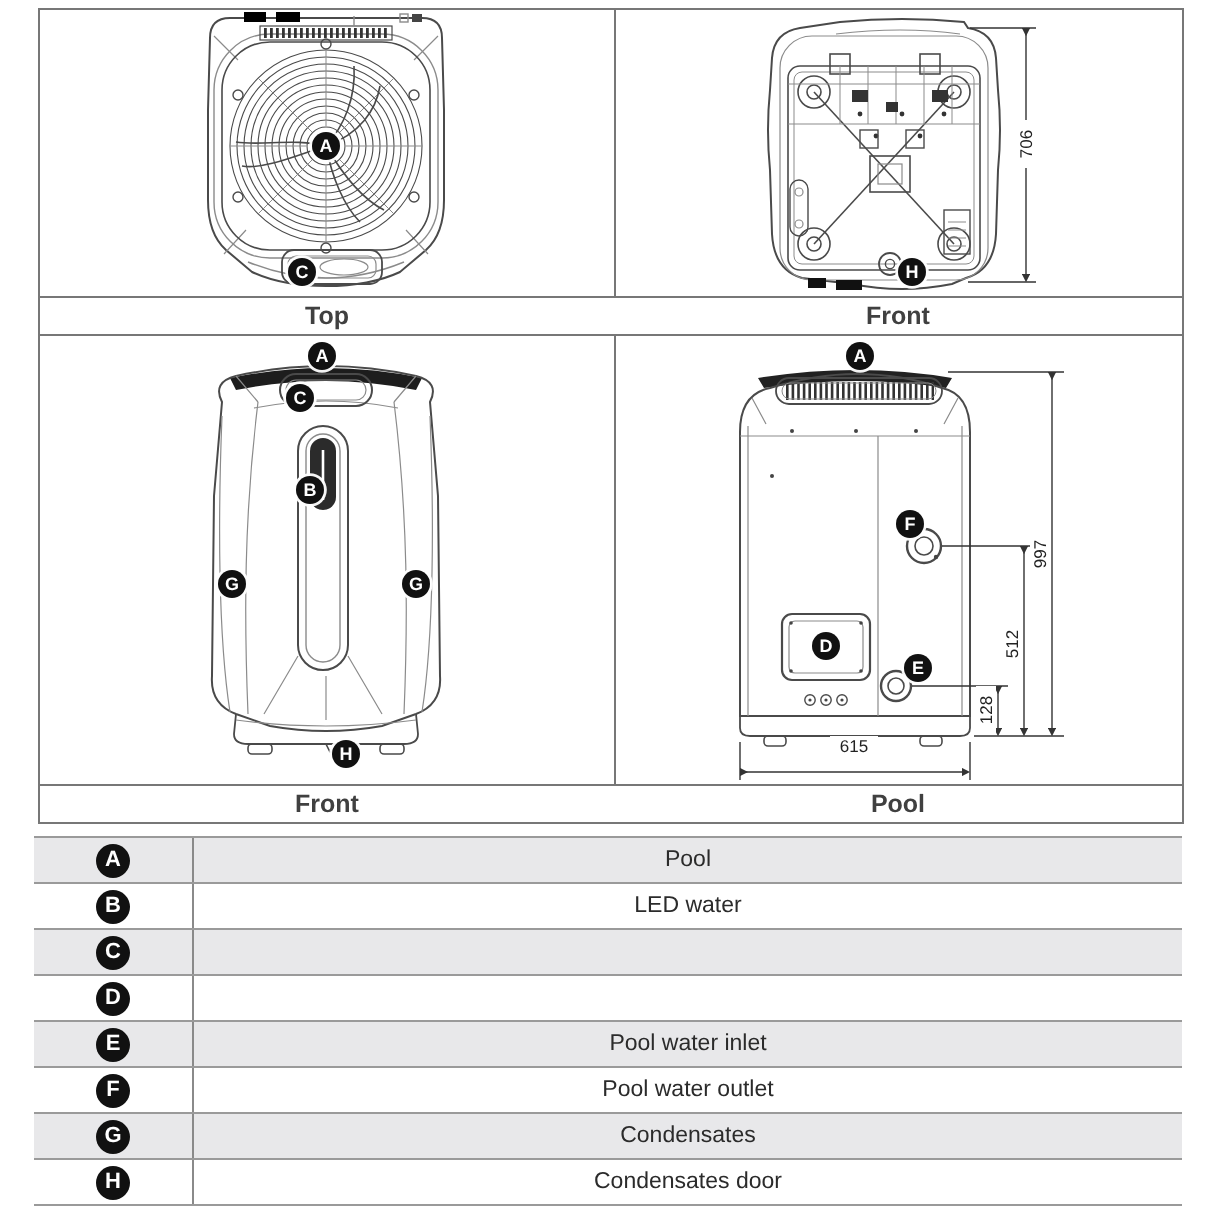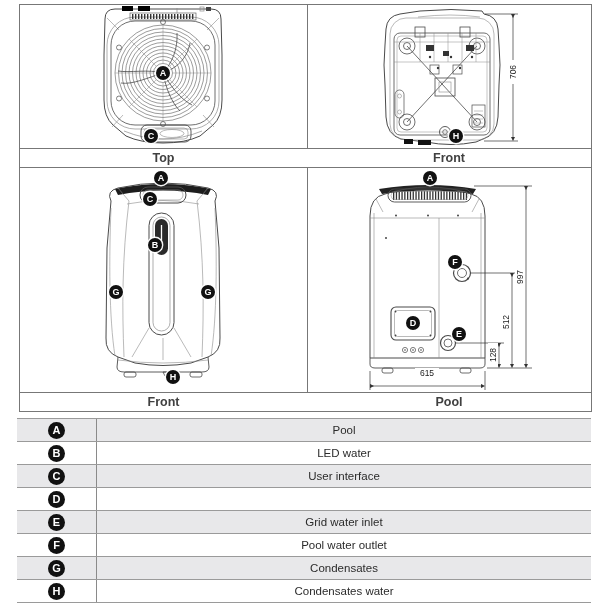--- a/index.html
+++ b/index.html
@@ -367,44 +367,43 @@
   <div class="lrow">
     <div class="lcell-letter">
         <span class="badge tbadge">B</span>
       </div>
     <div class="lcell-desc">LED water</div>
   </div>
   <div class="lrow">
     <div class="lcell-letter">
         <span class="badge tbadge">C</span>
       </div>
-    <div class="lcell-desc">User interface</div>
   </div>
   <div class="lrow">
     <div class="lcell-letter">
         <span class="badge tbadge">D</span>
       </div>
   </div>
   <div class="lrow">
     <div class="lcell-letter">
         <span class="badge tbadge">E</span>
       </div>
-    <div class="lcell-desc">Grid water inlet</div>
+    <div class="lcell-desc">Pool water inlet</div>
   </div>
   <div class="lrow">
     <div class="lcell-letter">
         <span class="badge tbadge">F</span>
       </div>
     <div class="lcell-desc">Pool water outlet</div>
   </div>
   <div class="lrow">
     <div class="lcell-letter">
         <span class="badge tbadge">G</span>
       </div>
     <div class="lcell-desc">Condensates</div>
   </div>
   <div class="lrow">
     <div class="lcell-letter">
         <span class="badge tbadge">H</span>
       </div>
-    <div class="lcell-desc">Condensates water</div>
+    <div class="lcell-desc">Condensates door</div>
   </div>
 </div>
 
 </body></html>

